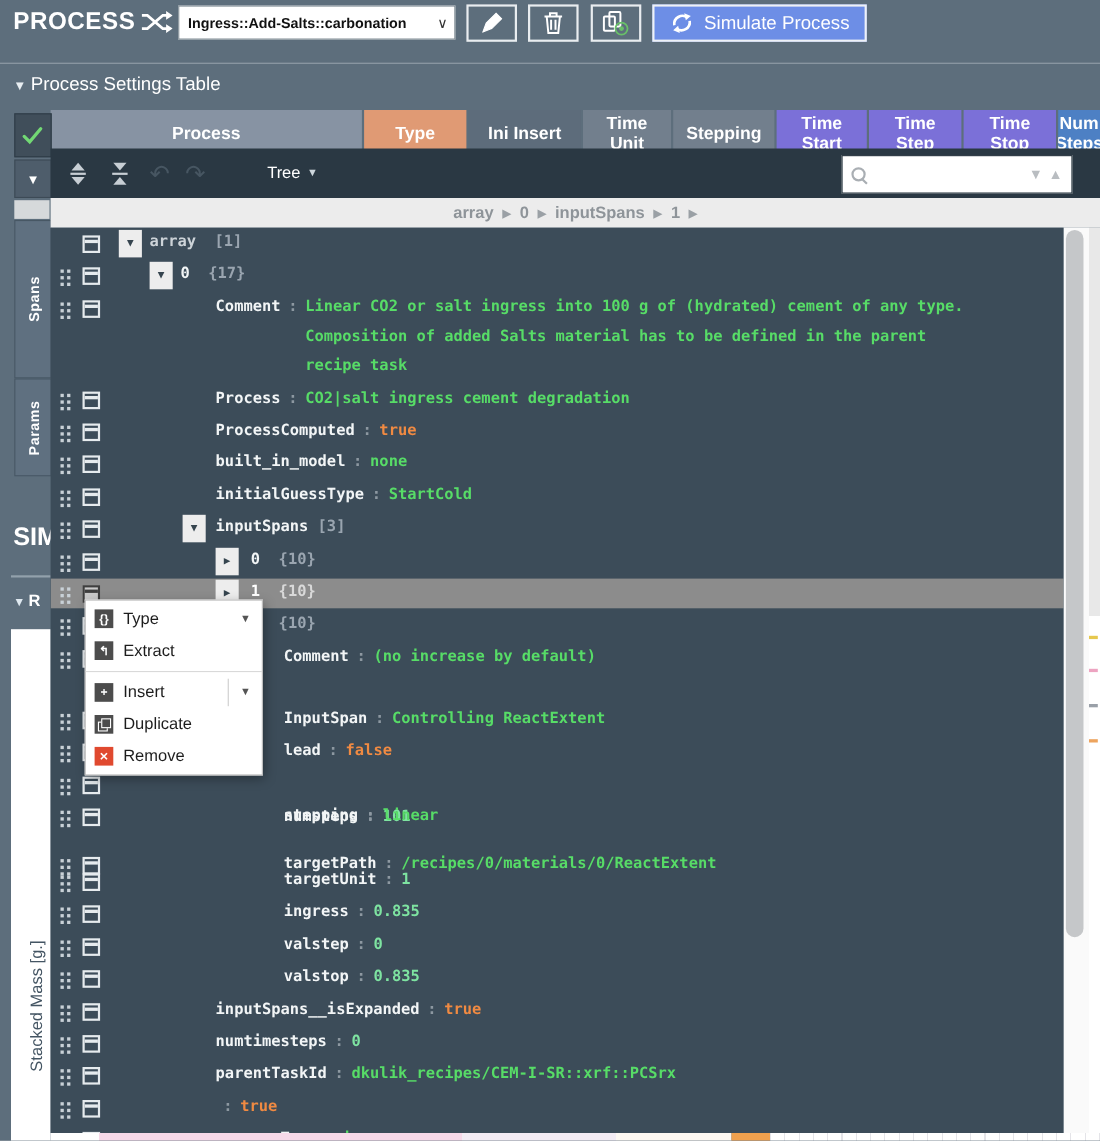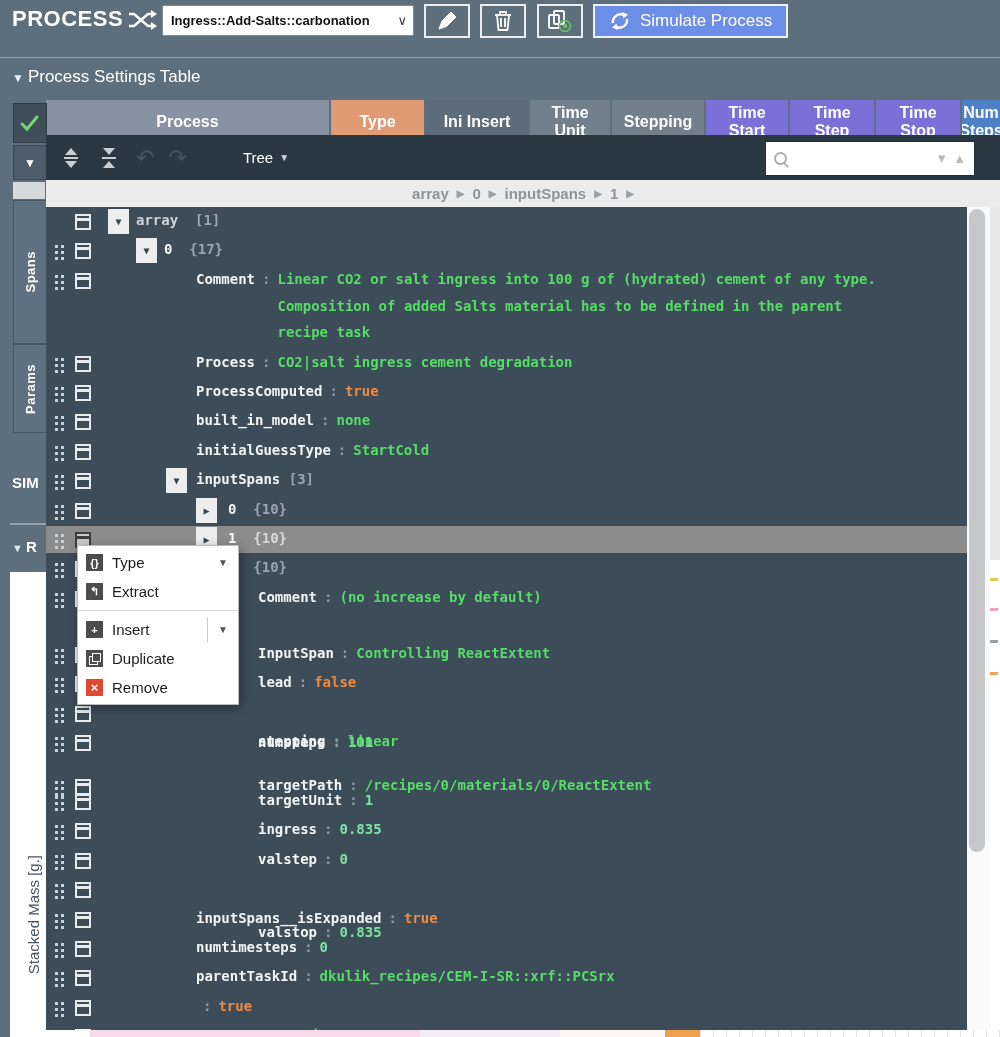--- a/index.html
+++ b/index.html
@@ -23,21 +23,21 @@
   .colhead{top:100px;height:43px;display:flex;flex-direction:column;align-items:center;justify-content:center;
       color:#fff;font-weight:bold;font-size:16px;line-height:18px;overflow:hidden;text-align:center;}
   .chk-cell{left:13px;top:103px;width:32px;height:38px;background:#404e5a;border:1px solid #2e3c47;
       display:flex;align-items:center;justify-content:center;}
   .tri-cell{left:13px;top:145px;width:32px;height:33px;background:#4e5d6b;border:1px solid #3c4a56;
       display:flex;align-items:center;justify-content:center;color:#fff;font-size:12px;}
   .lite-cell{left:13px;top:182px;width:32px;height:17px;background:#d6d9db;}
   .vtile{left:13px;width:32px;background:#5f7080;border:1px solid #475764;display:flex;align-items:center;
       justify-content:center;}
   .vtile span{writing-mode:vertical-rl;transform:rotate(180deg);color:#fff;font-weight:bold;font-size:13px;letter-spacing:.5px;}
-  .sim-txt{left:12px;top:474px;color:#fff;font-weight:bold;font-size:15px;}
+  .sim-txt{left:12px;top:474px;color:#fff;font-weight:bold;font-size:23px;}
   .mini-hr{left:10px;top:523px;width:36px;height:2px;background:#93a1ac;}
   .res-head{left:12px;top:538px;color:#fff;font-size:15px;font-weight:bold;}
   .res-head .tri{font-size:11px;color:#dfe9f0;font-weight:normal;}
   .chart-panel{left:10px;top:572px;width:36px;height:465px;background:#fff;}
   .y-axis{left:22px;top:830px;width:22px;height:170px;display:flex;align-items:center;justify-content:center;}
   .y-axis span{writing-mode:vertical-rl;transform:rotate(180deg);color:#44556\3 ;color:#445563;font-size:15px;}
   
   .ed-menu{left:46px;top:135px;width:954px;height:45px;background:#2a3843;display:flex;align-items:center;}
   .mi{width:26px;height:30px;margin-left:12px;display:flex;flex-direction:column;align-items:center;justify-content:center;gap:1px;}
   .t-up{width:0;height:0;border-left:6px solid transparent;border-right:6px solid transparent;border-bottom:7px solid #c7ced4;}
@@ -388,21 +388,21 @@
         <div class="acticon" style="left: 29px; top: 3px;">
           <i></i>
         </div>
         <div class="rowtext" style="left: 212px; top: -4px;"><span class="k">valstep</span><span class="colon">:</span><div class="v-number">0</div></div>
       </div>
       <div class="row" style="top: 672.1px; height: 29.4px;">
         <div class="handle" style="left: 9px; top: 5px;"></div>
         <div class="acticon" style="left: 29px; top: 3px;">
           <i></i>
         </div>
-        <div class="rowtext" style="left: 212px; top: -4px; margin-top: 44px;"><span class="k">valstop</span><span class="colon">:</span><div class="v-number">0.835</div></div>
+        <div class="rowtext" style="left: 212px; top: -4px;"><span class="k">valstop</span><span class="colon">:</span><div class="v-number">0.835</div></div>
       </div>
       <div class="row" style="top: 701.5px; height: 29.4px;">
         <div class="handle" style="left: 9px; top: 5px;"></div>
         <div class="acticon" style="left: 29px; top: 3px;">
           <i></i>
         </div>
         <div class="rowtext" style="left: 150px; top: -4px;"><span class="k">inputSpans__isExpanded</span><span class="colon">:</span><div class="v-bool">true</div></div>
       </div>
       <div class="row" style="top: 730.9px; height: 29.4px;">
         <div class="handle" style="left: 9px; top: 5px;"></div>

